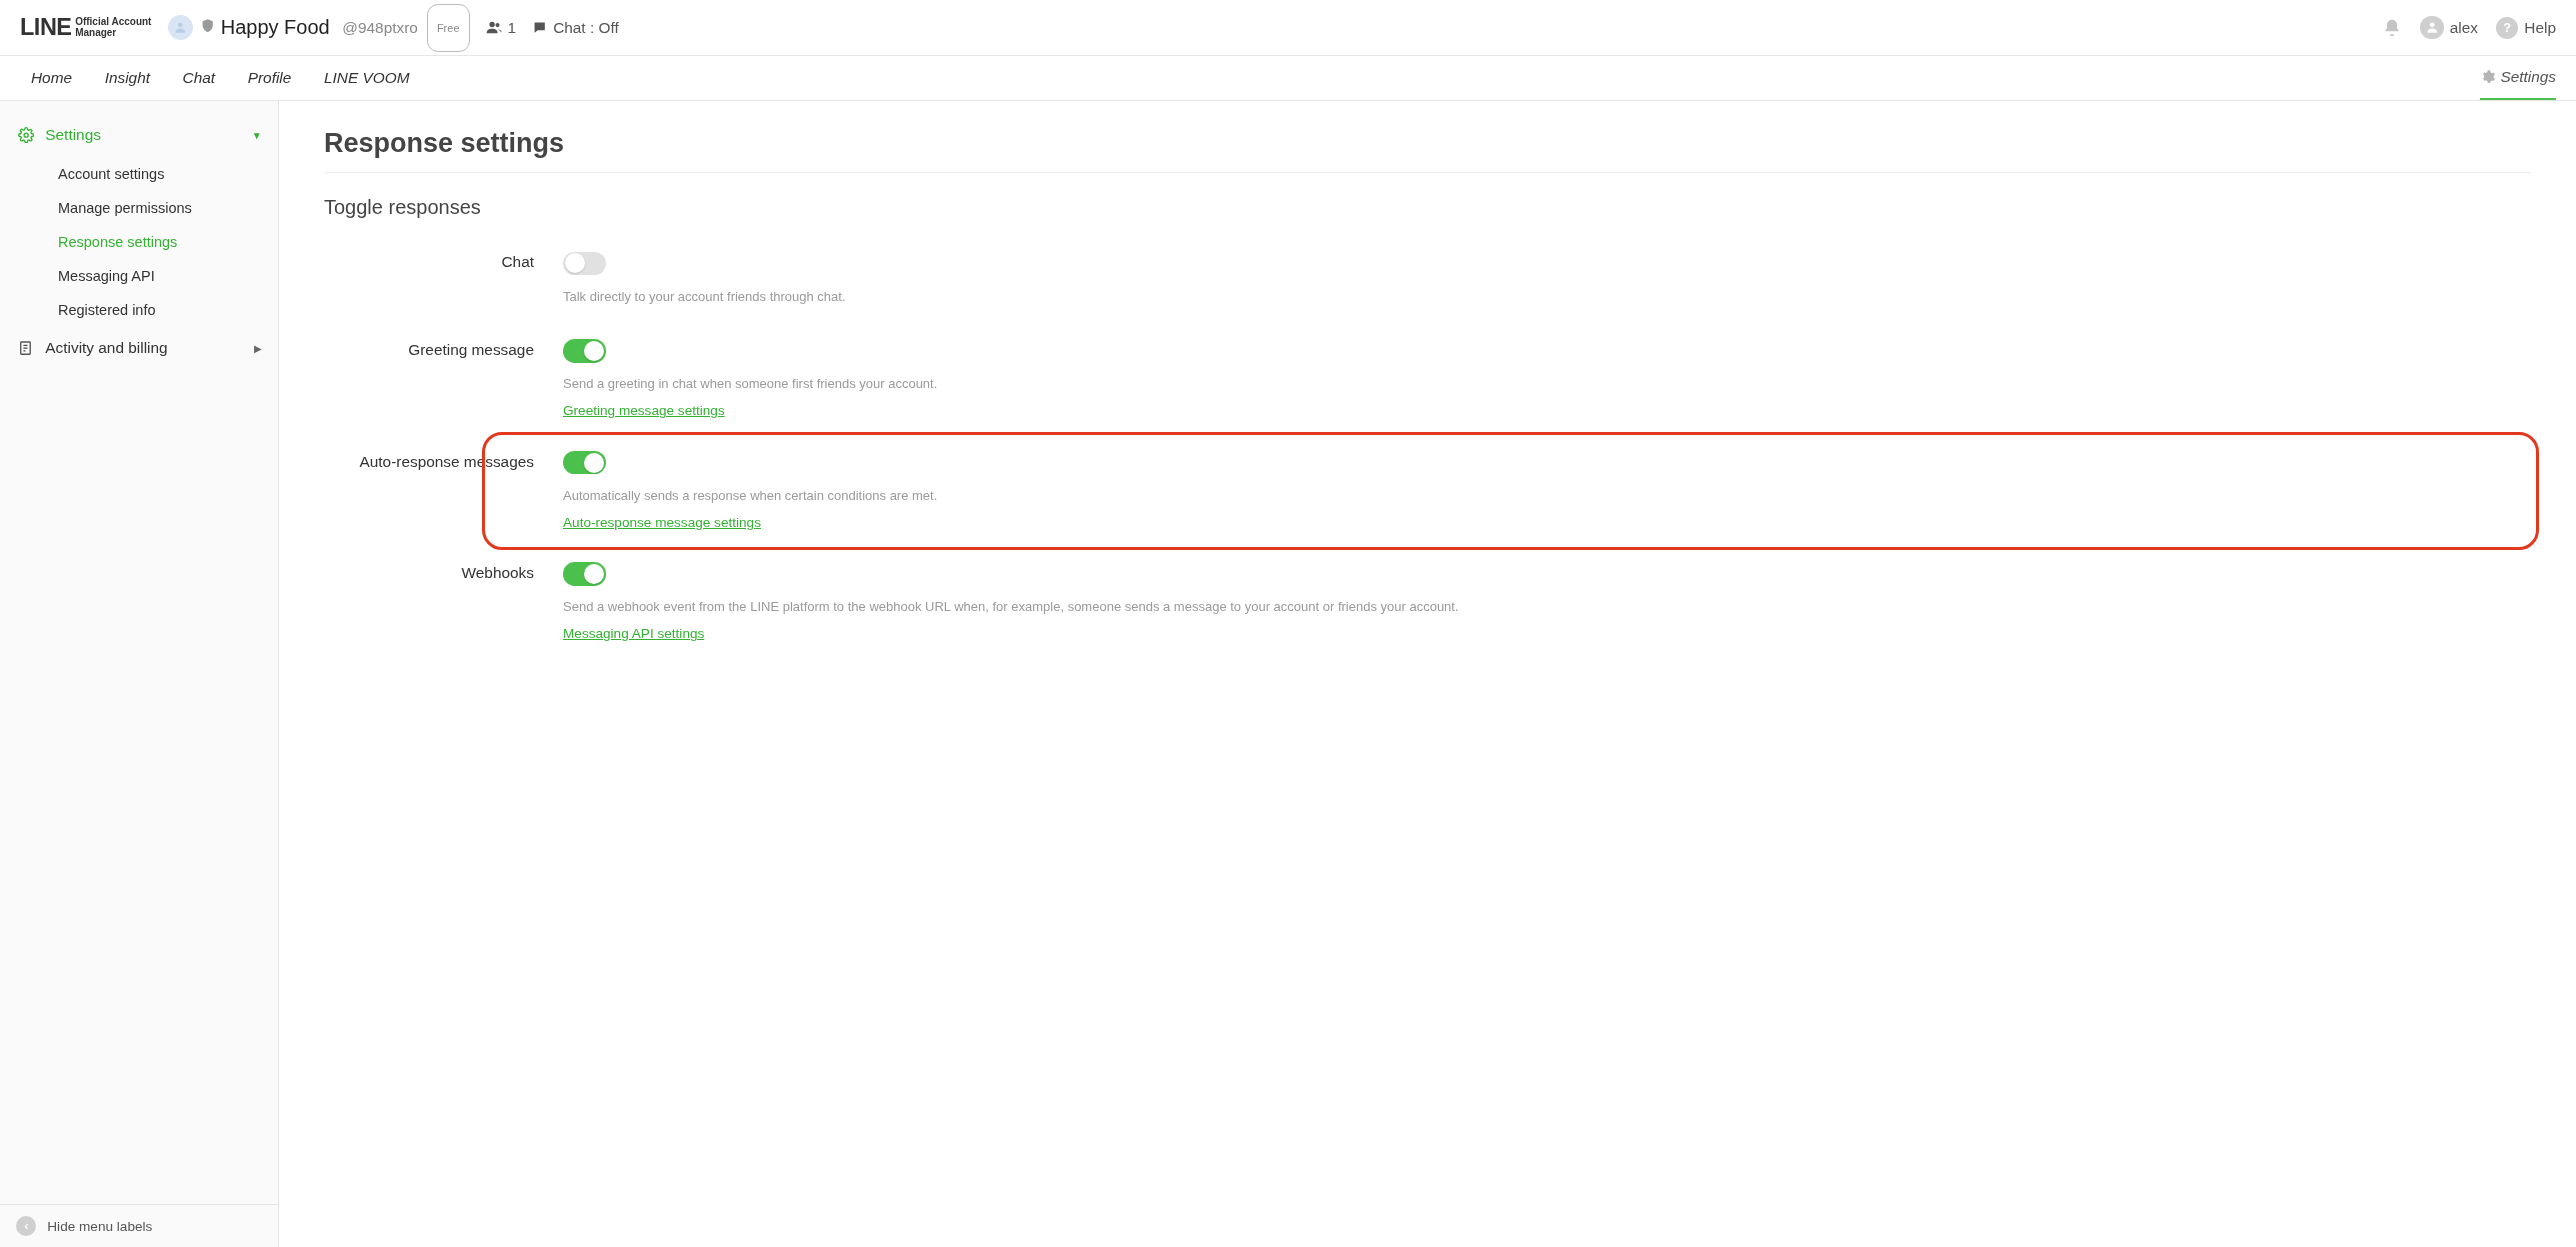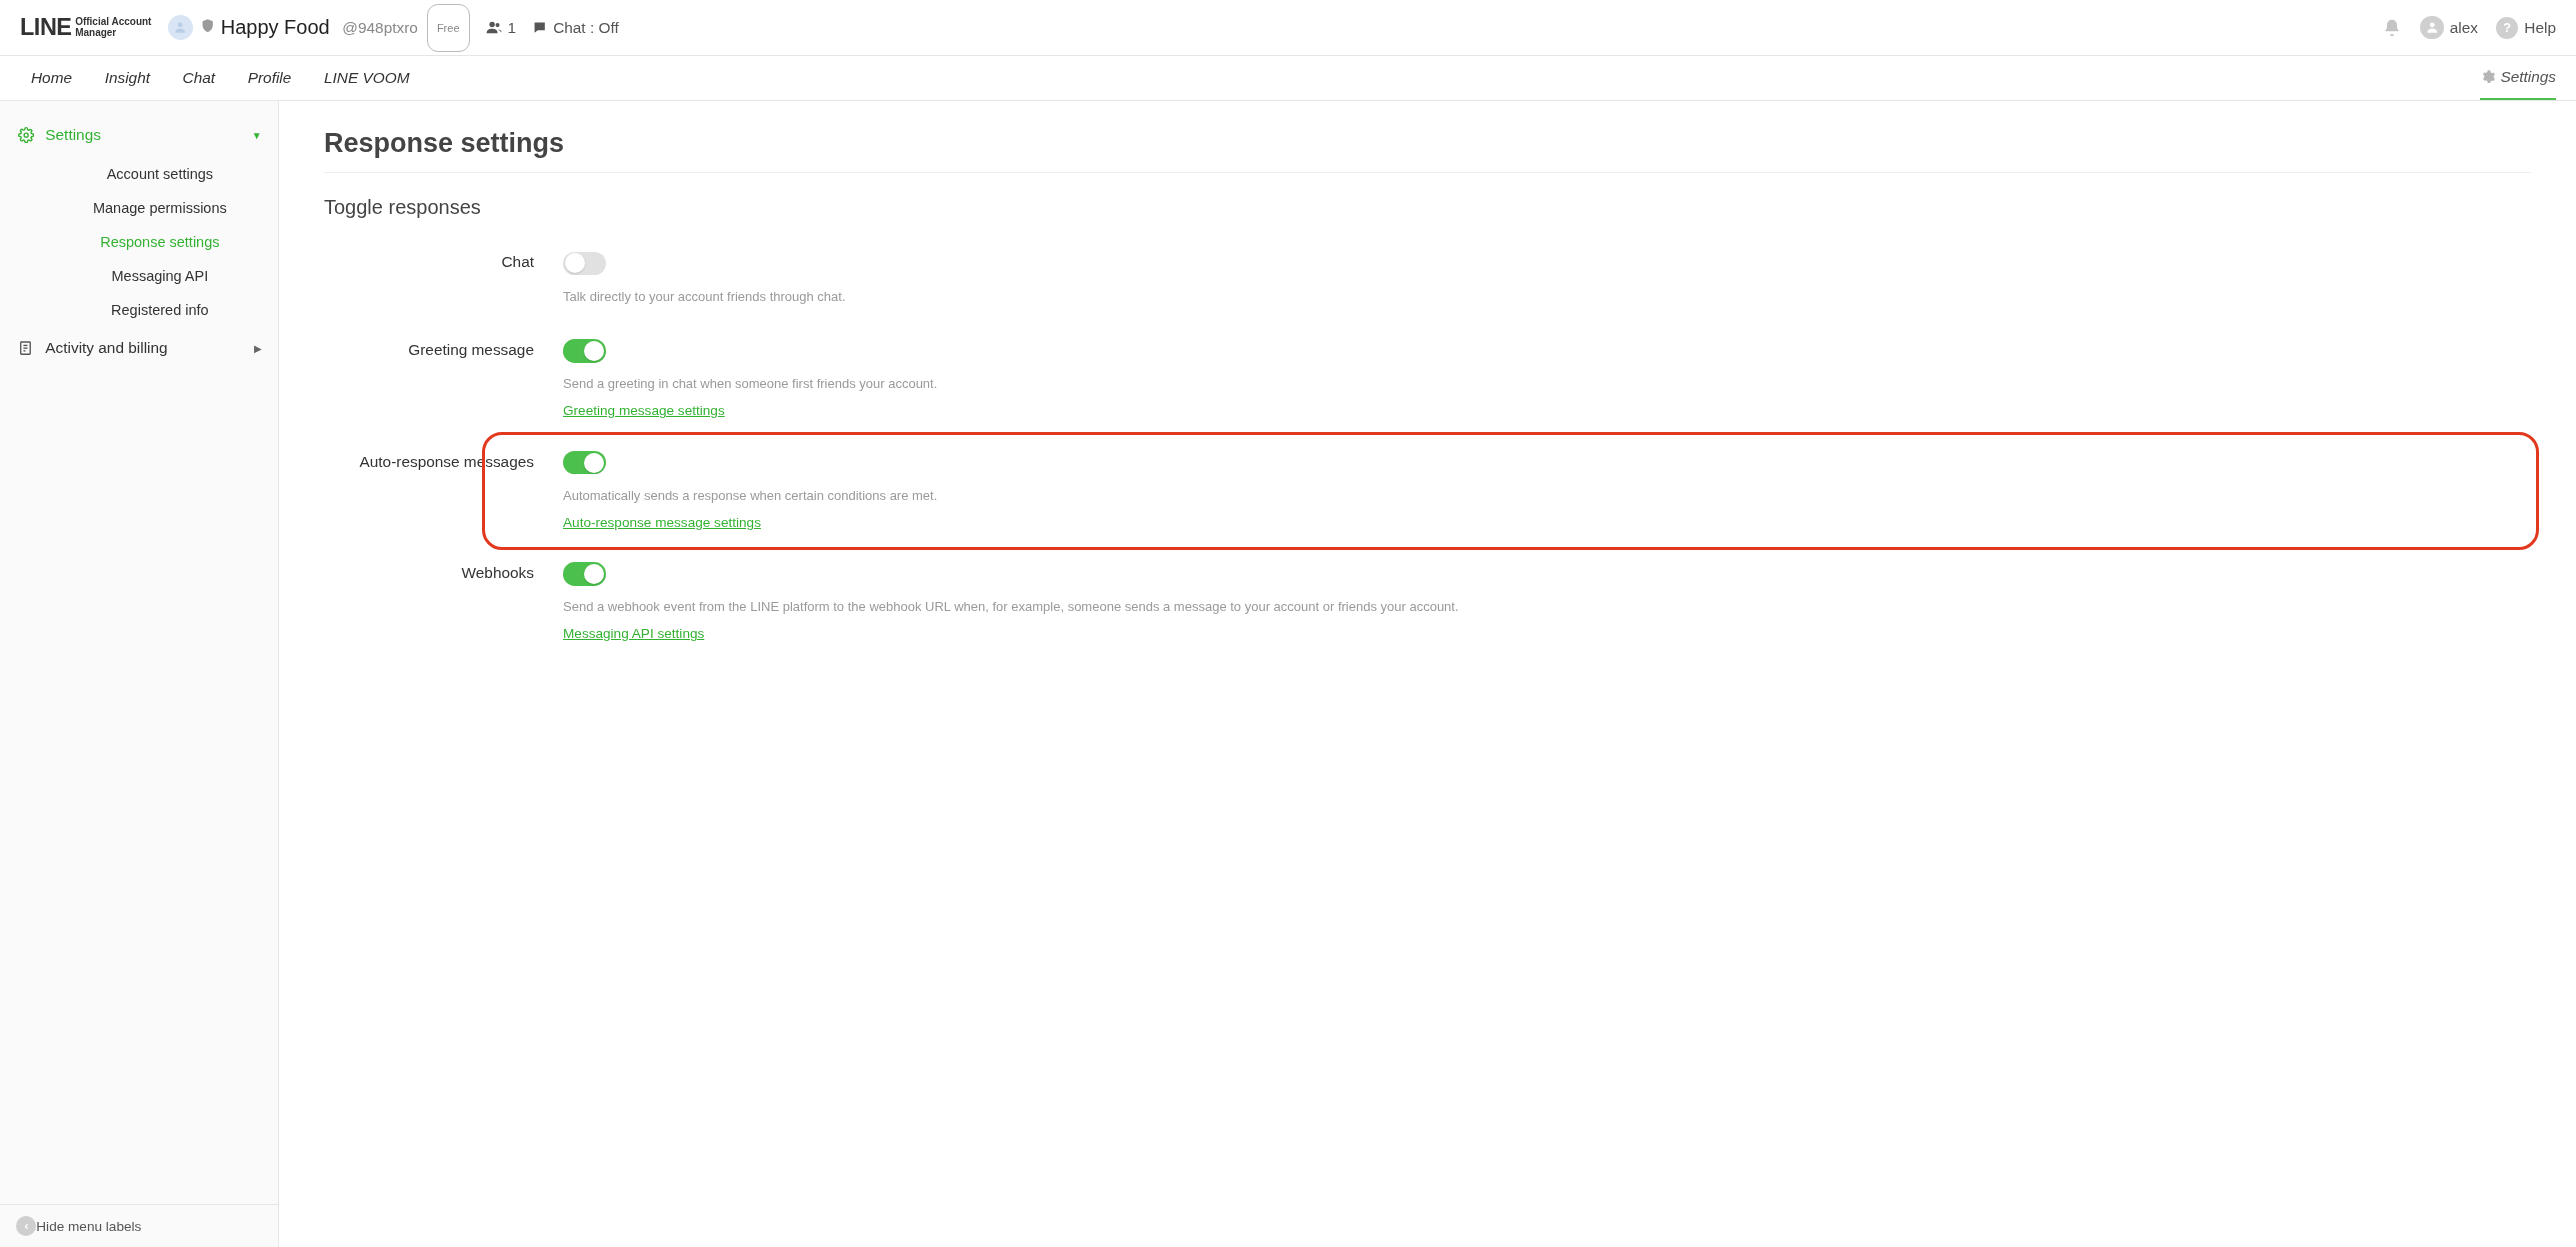--- a/index.html
+++ b/index.html
@@ -35,24 +35,24 @@
 
 
 .layout { display: flex; min-height: calc(100vh - 101px); }
 .sidebar { width: 279px; border-right: 0.9px solid #e6e6e6; background: #fafafa; position: relative; padding-top: 16.3px; }
 .side-section { display: flex; align-items: center; padding: 9px 16.3px; font-size: 15.4px; color: #333; cursor: pointer; }
 .side-section.active { color: #33b232; font-weight: 500; }
 .side-section .lefticon { width: 20px; display:flex; justify-content:center; margin-right: 9px; }
 .side-section .label { flex: 1; }
 .side-section .chev { color: #33b232; font-size: 10px; }
 .side-section .chev.gray { color: #666; }
-.subitems { padding: 3.6px 0; text-align: center; }
+.subitems { padding: 3.6px 0; }
 .subitem { padding: 9px 16.3px 9px 58px; font-size: 14.5px; color: #333; cursor: pointer; }
 .subitem.active { color: #33b232; font-weight: 500; }
-.sidebar-footer { position: absolute; bottom: 0; left: 0; right: 0; border-top: 0.9px solid #e6e6e6; padding: 11px 16.3px; display: flex; align-items: center; color: #555; font-size: 13.6px; cursor: pointer; background:#fafafa;}
+.sidebar-footer { position: absolute; bottom: 0; left: 0; right: 0; border-top: 0.9px solid #e6e6e6; padding: 11px 16.3px; display: flex; align-items: center; gap: 11px; color: #555; font-size: 13.6px; cursor: pointer; background:#fafafa;}
 .circle-chev { width: 20px; height: 20px; border-radius: 50%; background: #cfcfcf; display:flex; align-items:center; justify-content:center; color:#fff;}
 
 
 .main { flex: 1; padding: 27px 45px 36px 45px; }
 .page-title { font-size: 27px; color: #444; font-weight: 600; margin-bottom: 12.7px; }
 .page-desc { color: #888; font-size: 15px; margin-bottom: 20px; }
 .hr { border: none; border-top: 0.9px solid #eee; margin-bottom: 23.5px; }
 .section-title { font-size: 20px; color: #444; font-weight: 500; margin-bottom: 23.5px; }
 
 .setting-row { display: flex; padding: 9px 0 23.5px 0; }

